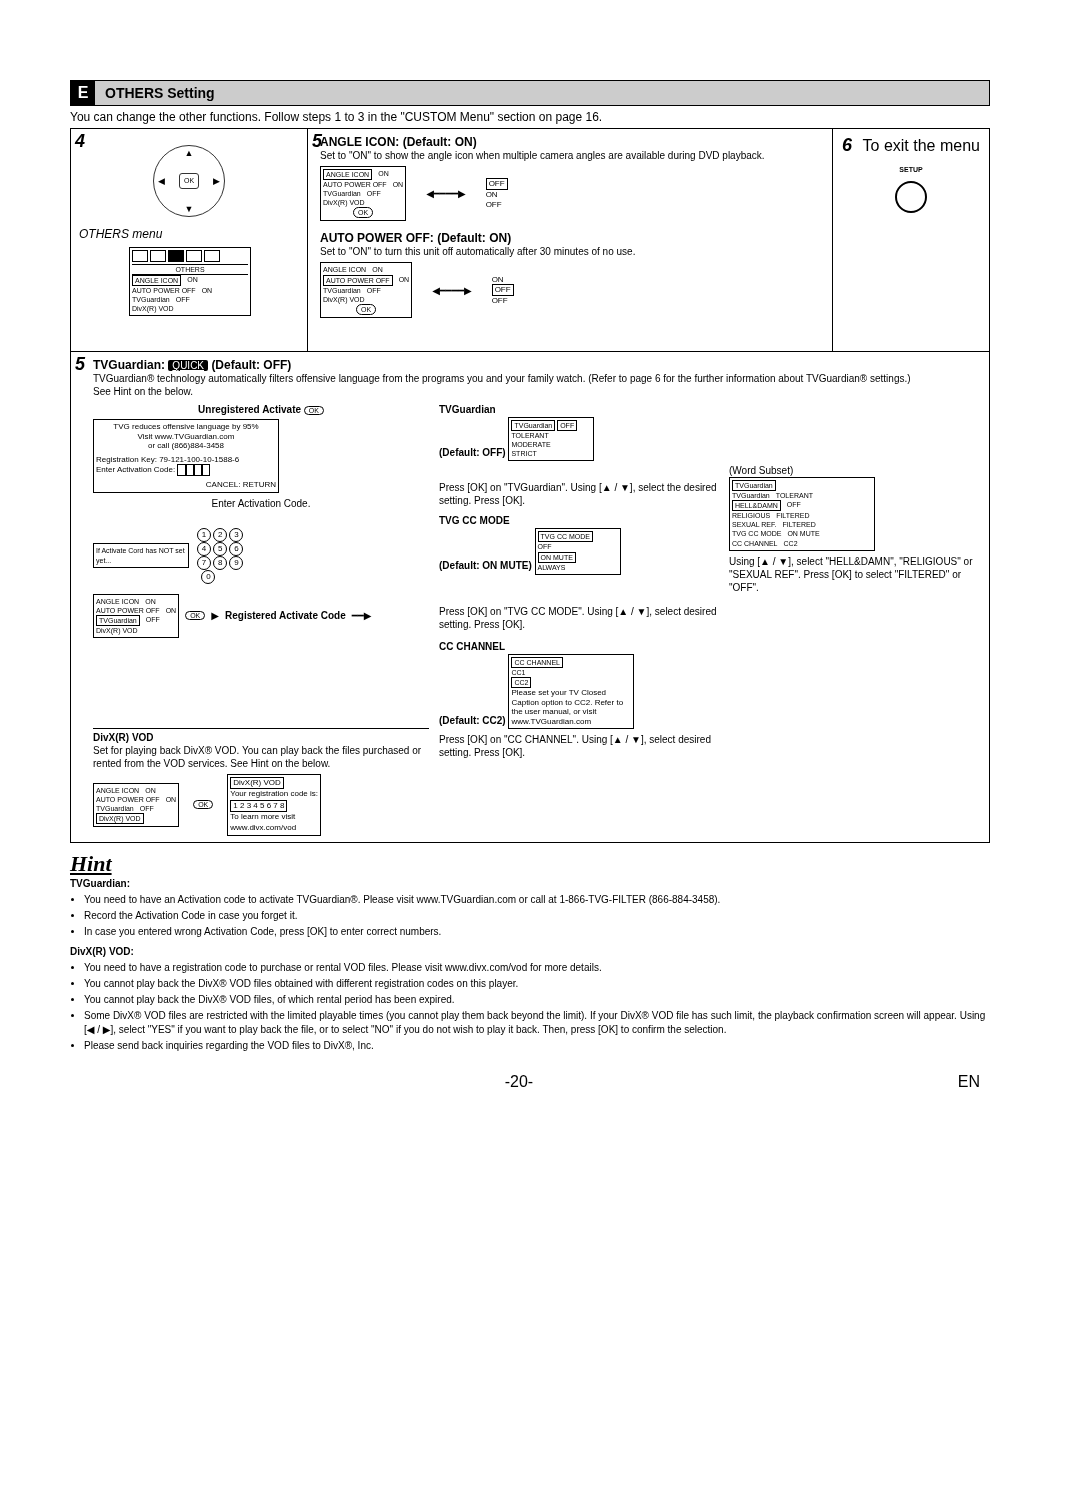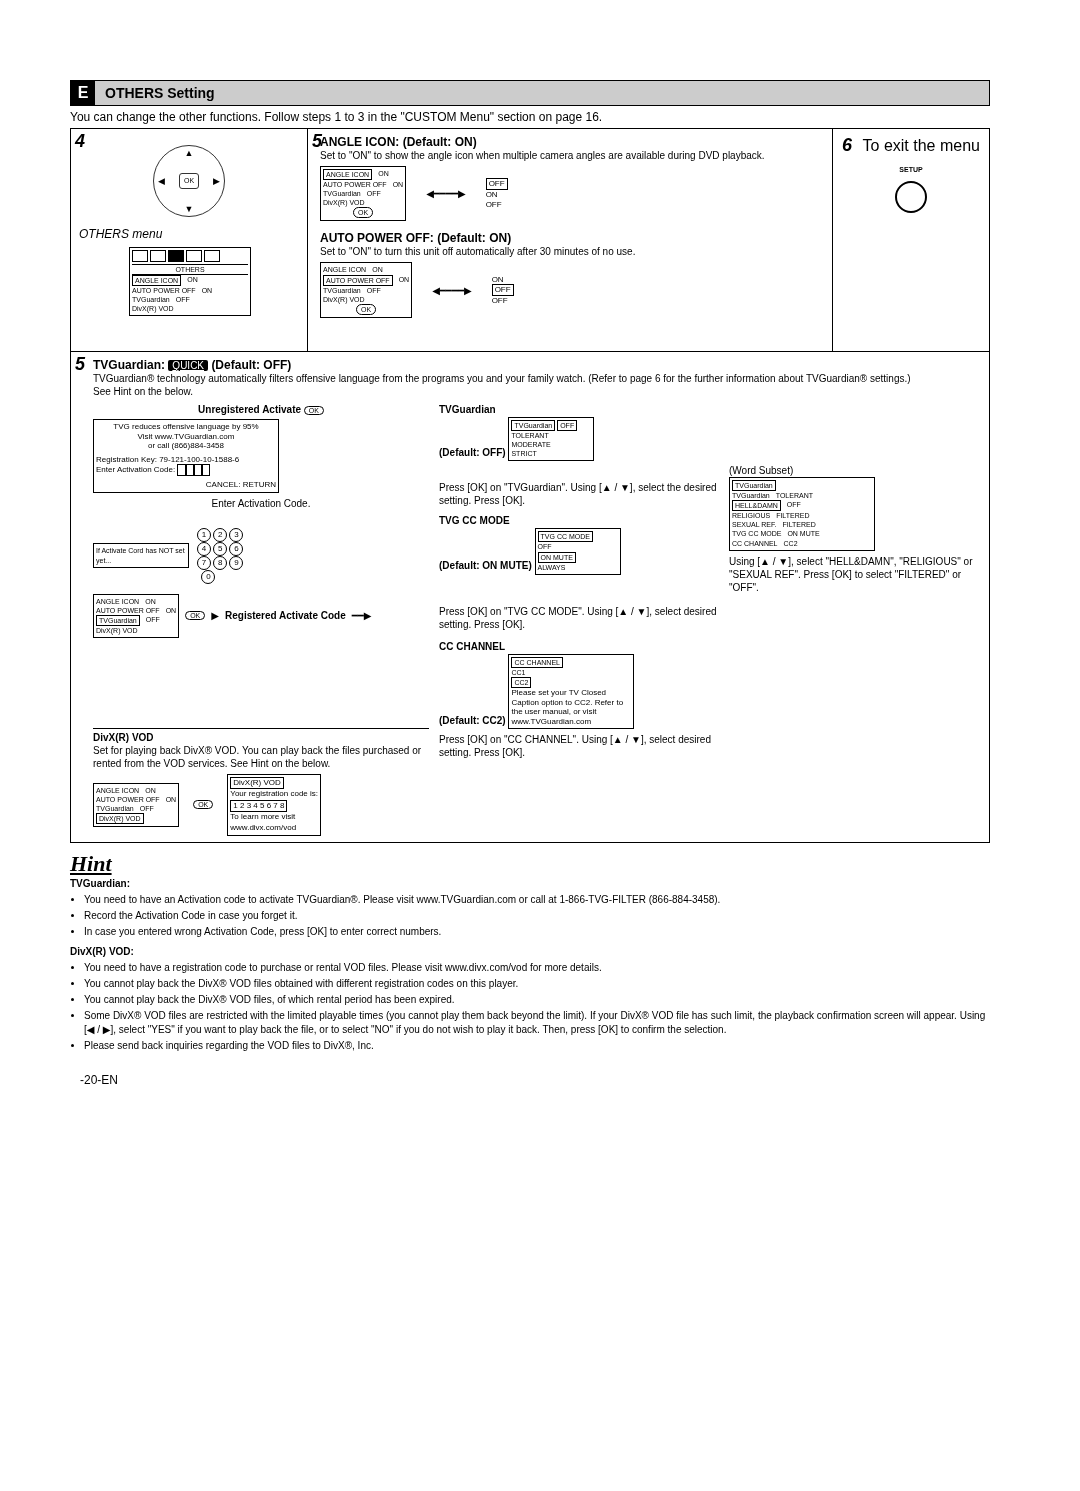--- a/index.html
+++ b/index.html
@@ -98,21 +98,22 @@
     margin-top: 8px;
   }
   .hint-body {
     font-size: 10px;
     line-height: 1.4;
   }
   .hint-body ul { margin: 2px 0 6px 0; padding-left: 14px; }
   .hint-body li { margin-bottom: 2px; }
   .footer {
     display: flex;
-    font-size: 12px;
+    justify-content: space-between;
+    font-size: 16px;
     margin-top: 20px;
     padding: 0 10px;
   }
   .remote-pad {
     width: 70px; height: 70px; border: 1px solid #333; border-radius: 50%;
     position: relative; margin: 10px auto;
   }
   .remote-pad .c { position:absolute; top:50%; left:50%; transform:translate(-50%,-50%); width:18px; height:14px; border:1px solid #333; border-radius:3px; font-size:7px; text-align:center; line-height:14px; }
   .remote-pad .u,.remote-pad .d,.remote-pad .l,.remote-pad .r { position:absolute; font-size:9px; }
   .remote-pad .u{top:2px;left:50%;transform:translateX(-50%);} 

